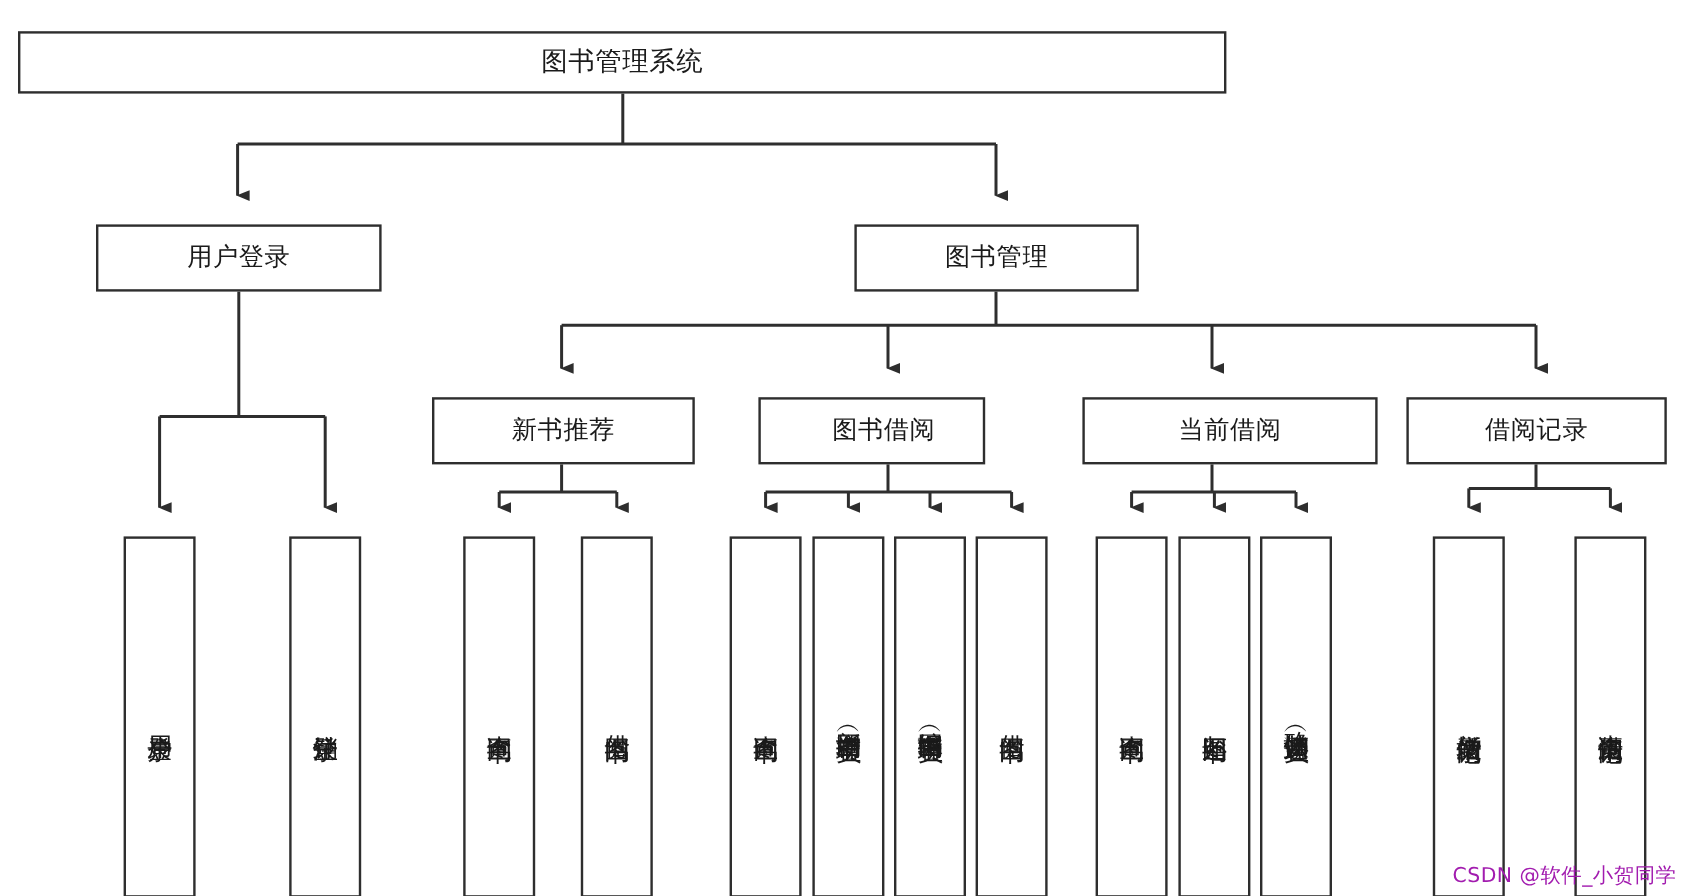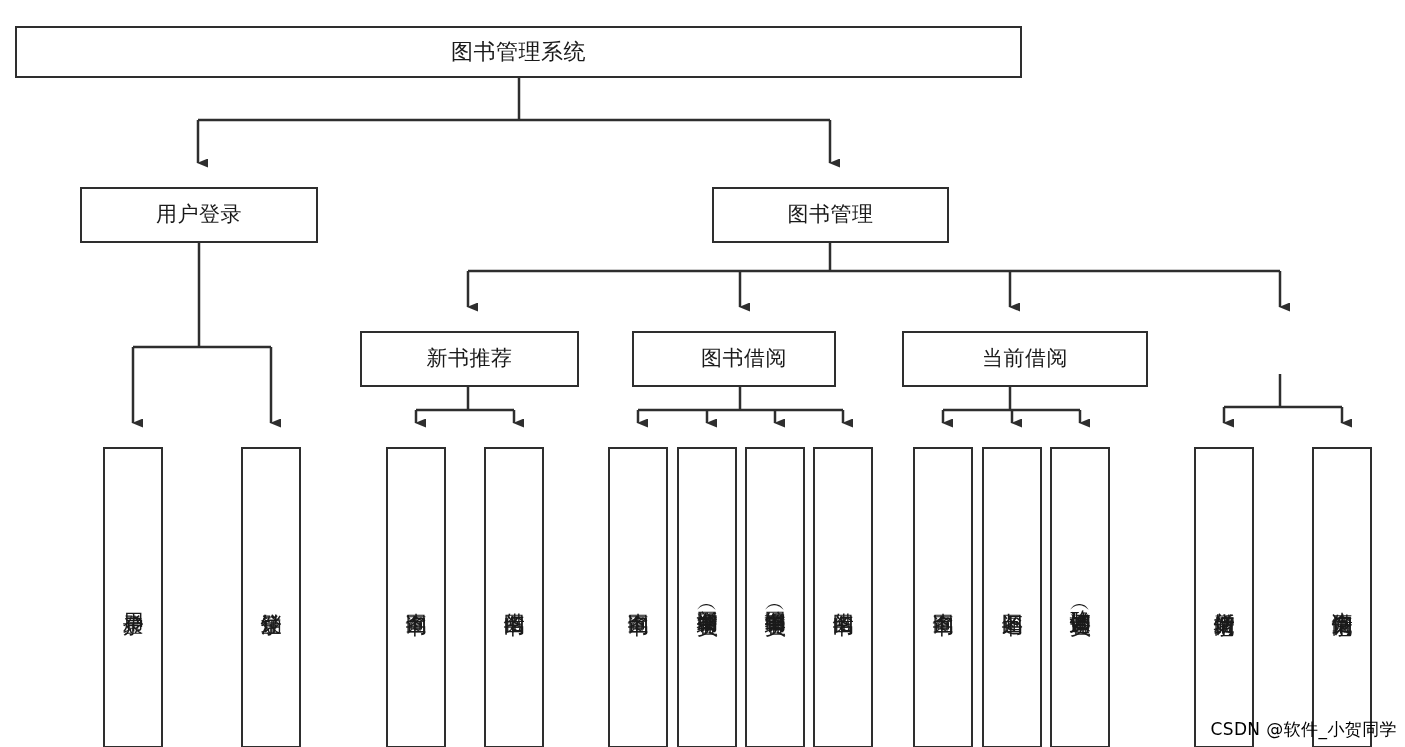--- a/index.html
+++ b/index.html
@@ -54,21 +54,21 @@
     padding: 4px 0;
   }
   .node-root {
     font-size: 22px;
   }
   .watermark {
     position: absolute;
     right: 8px;
     bottom: 6px;
     font-size: 17px;
-    color: #000000;
+    color: #a21caf;
     white-space: nowrap;
     letter-spacing: 0.4px;
   }
 </style>
 </head>
 <body>
 
 <div id="canvas">
 
   <svg id="wires" viewBox="0 0 1405 747" xmlns="http://www.w3.org/2000/svg">
@@ -120,22 +120,23 @@
       <path d="M1342,407 L1342,423" marker-end="url(#arrow)"></path>
     </g>
   </svg>
 
   <div class="node node-h node-root" style="left:15px; top:13px; width:1007px; height:52px;">图书管理系统</div>
 
   <div class="node node-h" style="left:80px; top:174px; width:238px; height:56px;">用户登录</div>
   <div class="node node-h" style="left:712px; top:174px; width:237px; height:56px;">图书管理</div>
 
   <div class="node node-h" style="left:360px; top:318px; width:219px; height:56px;">新书推荐</div>
-  <div class="node node-h" style="left:632px; top:318px; width:204px; height:56px;padding-left:20px;">图书借阅</div>
+  <div class="node node-h" style="left:632px; top:318px; width:189px; height:56px;padding-left:20px;">图书借阅</div>
   <div class="node node-h" style="left:902px; top:318px; width:246px; height:56px;">当前借阅</div>
+  <div class="node node-h" style="left:1172px; top:318px; width:217px; height:56px;">借阅记录</div>
 
   <div class="node node-v" style="left:103px; top:434px; width:60px; height:301px;">用户登录</div>
   <div class="node node-v" style="left:241px; top:434px; width:60px; height:301px;">注销登录</div>
 
   <div class="node node-v" style="left:386px; top:434px; width:60px; height:301px;">查询图书</div>
   <div class="node node-v" style="left:484px; top:434px; width:60px; height:301px;">借阅图书</div>
 
   <div class="node node-v" style="left:608px; top:434px; width:60px; height:301px;">查询图书</div>
   <div class="node node-v" style="left:677px; top:434px; width:60px; height:301px;">新增图书（管理员）</div>
   <div class="node node-v" style="left:745px; top:434px; width:60px; height:301px;">编辑图书（管理员）</div>

